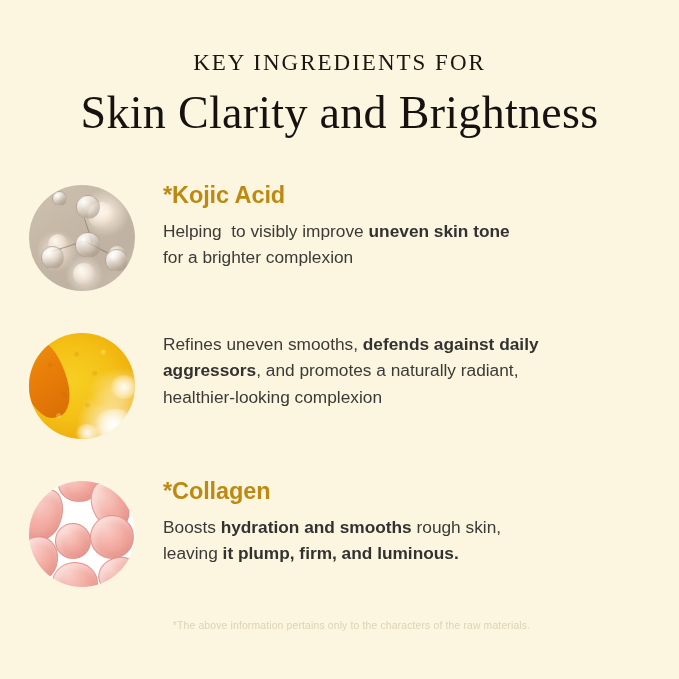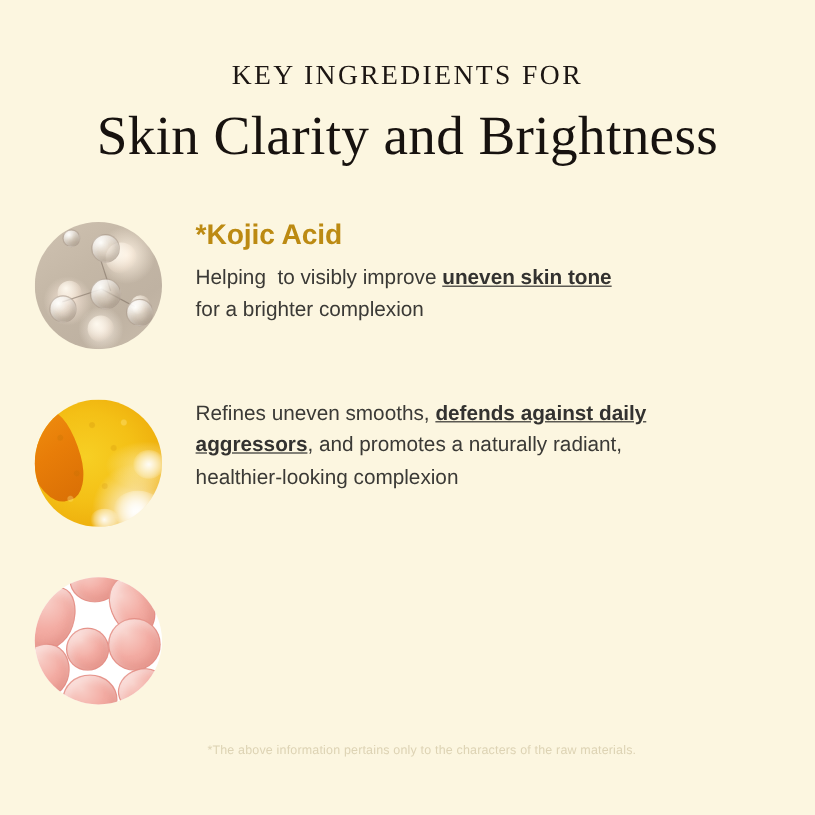--- a/index.html
+++ b/index.html
@@ -50,20 +50,21 @@
   .rows {
     position: absolute;
     top: 183px;
     left: 0;
     width: 679px;
   }
   .row {
     position: relative;
     display: flex;
     align-items: flex-start;
+    justify-content: flex-end;
   }
   .row-kojic    { margin-top: 0px; }
   .row-turmeric { margin-top: 40px; }
   .row-collagen { margin-top: 40px; }
 
   .thumb-wrap {
     width: 163px;
     flex: 0 0 163px;
     display: flex;
     justify-content: center;
@@ -163,21 +164,21 @@
     letter-spacing: -0.1px;
   }
   .ing-desc {
     color: #3b3a36;
     font-size: 17.3px;
     line-height: 1.53;
     margin: 0;
     max-width: 432px;
     white-space: pre-wrap;
   }
-  .ing-desc b { font-weight: bold; color: #333230; text-decoration: underline; }
+  .ing-desc b { font-weight: bold; color: #333230; }
 
   
   .footer {
     position: absolute;
     top: 620px;
     left: 0;
     width: 679px;
     text-align: center;
     color: #ddd3b4;
     font-size: 10.4px;
@@ -244,19 +245,24 @@
           <span class="cap" style="left:-10%;top:6%;width:42px;height:54px;border-radius:60% 40% 55% 45% / 50% 50% 50% 50%;transform:rotate(18deg);"></span>
           <span class="cap" style="left:28%;top:-14%;width:40px;height:34px;border-radius:50%;"></span>
           <span class="cap" style="left:60%;top:-2%;width:34px;height:50px;border-radius:55% 45% 50% 50% / 48% 52% 48% 52%;transform:rotate(-22deg);"></span>
           <span class="cap" style="left:58%;top:32%;width:42px;height:42px;border-radius:50%;"></span>
           <span class="cap" style="left:25%;top:40%;width:34px;height:34px;border-radius:50%;"></span>
           <span class="cap" style="left:-12%;top:52%;width:40px;height:44px;border-radius:55% 45% 50% 50% / 50% 50% 50% 50%;transform:rotate(10deg);"></span>
           <span class="cap" style="left:22%;top:76%;width:44px;height:40px;border-radius:50%;"></span>
           <span class="cap" style="left:66%;top:72%;width:40px;height:34px;border-radius:50% 50% 55% 45% / 50% 50% 50% 50%;transform:rotate(-16deg);"></span>
         </div>
       </div>
+      <div class="content">
+        <p class="ing-name">*Collagen</p>
+        <p class="ing-desc"><span>Boosts </span><b>hydration and smooths</b><span> rough skin,
+leaving </span><b>it plump, firm, and luminous.</b></p>
+      </div>
     </div>
 
   </div>
 
   <div class="footer">*The above information pertains only to the characters of the raw materials.</div>
 
 </div>
 
 </body></html>

